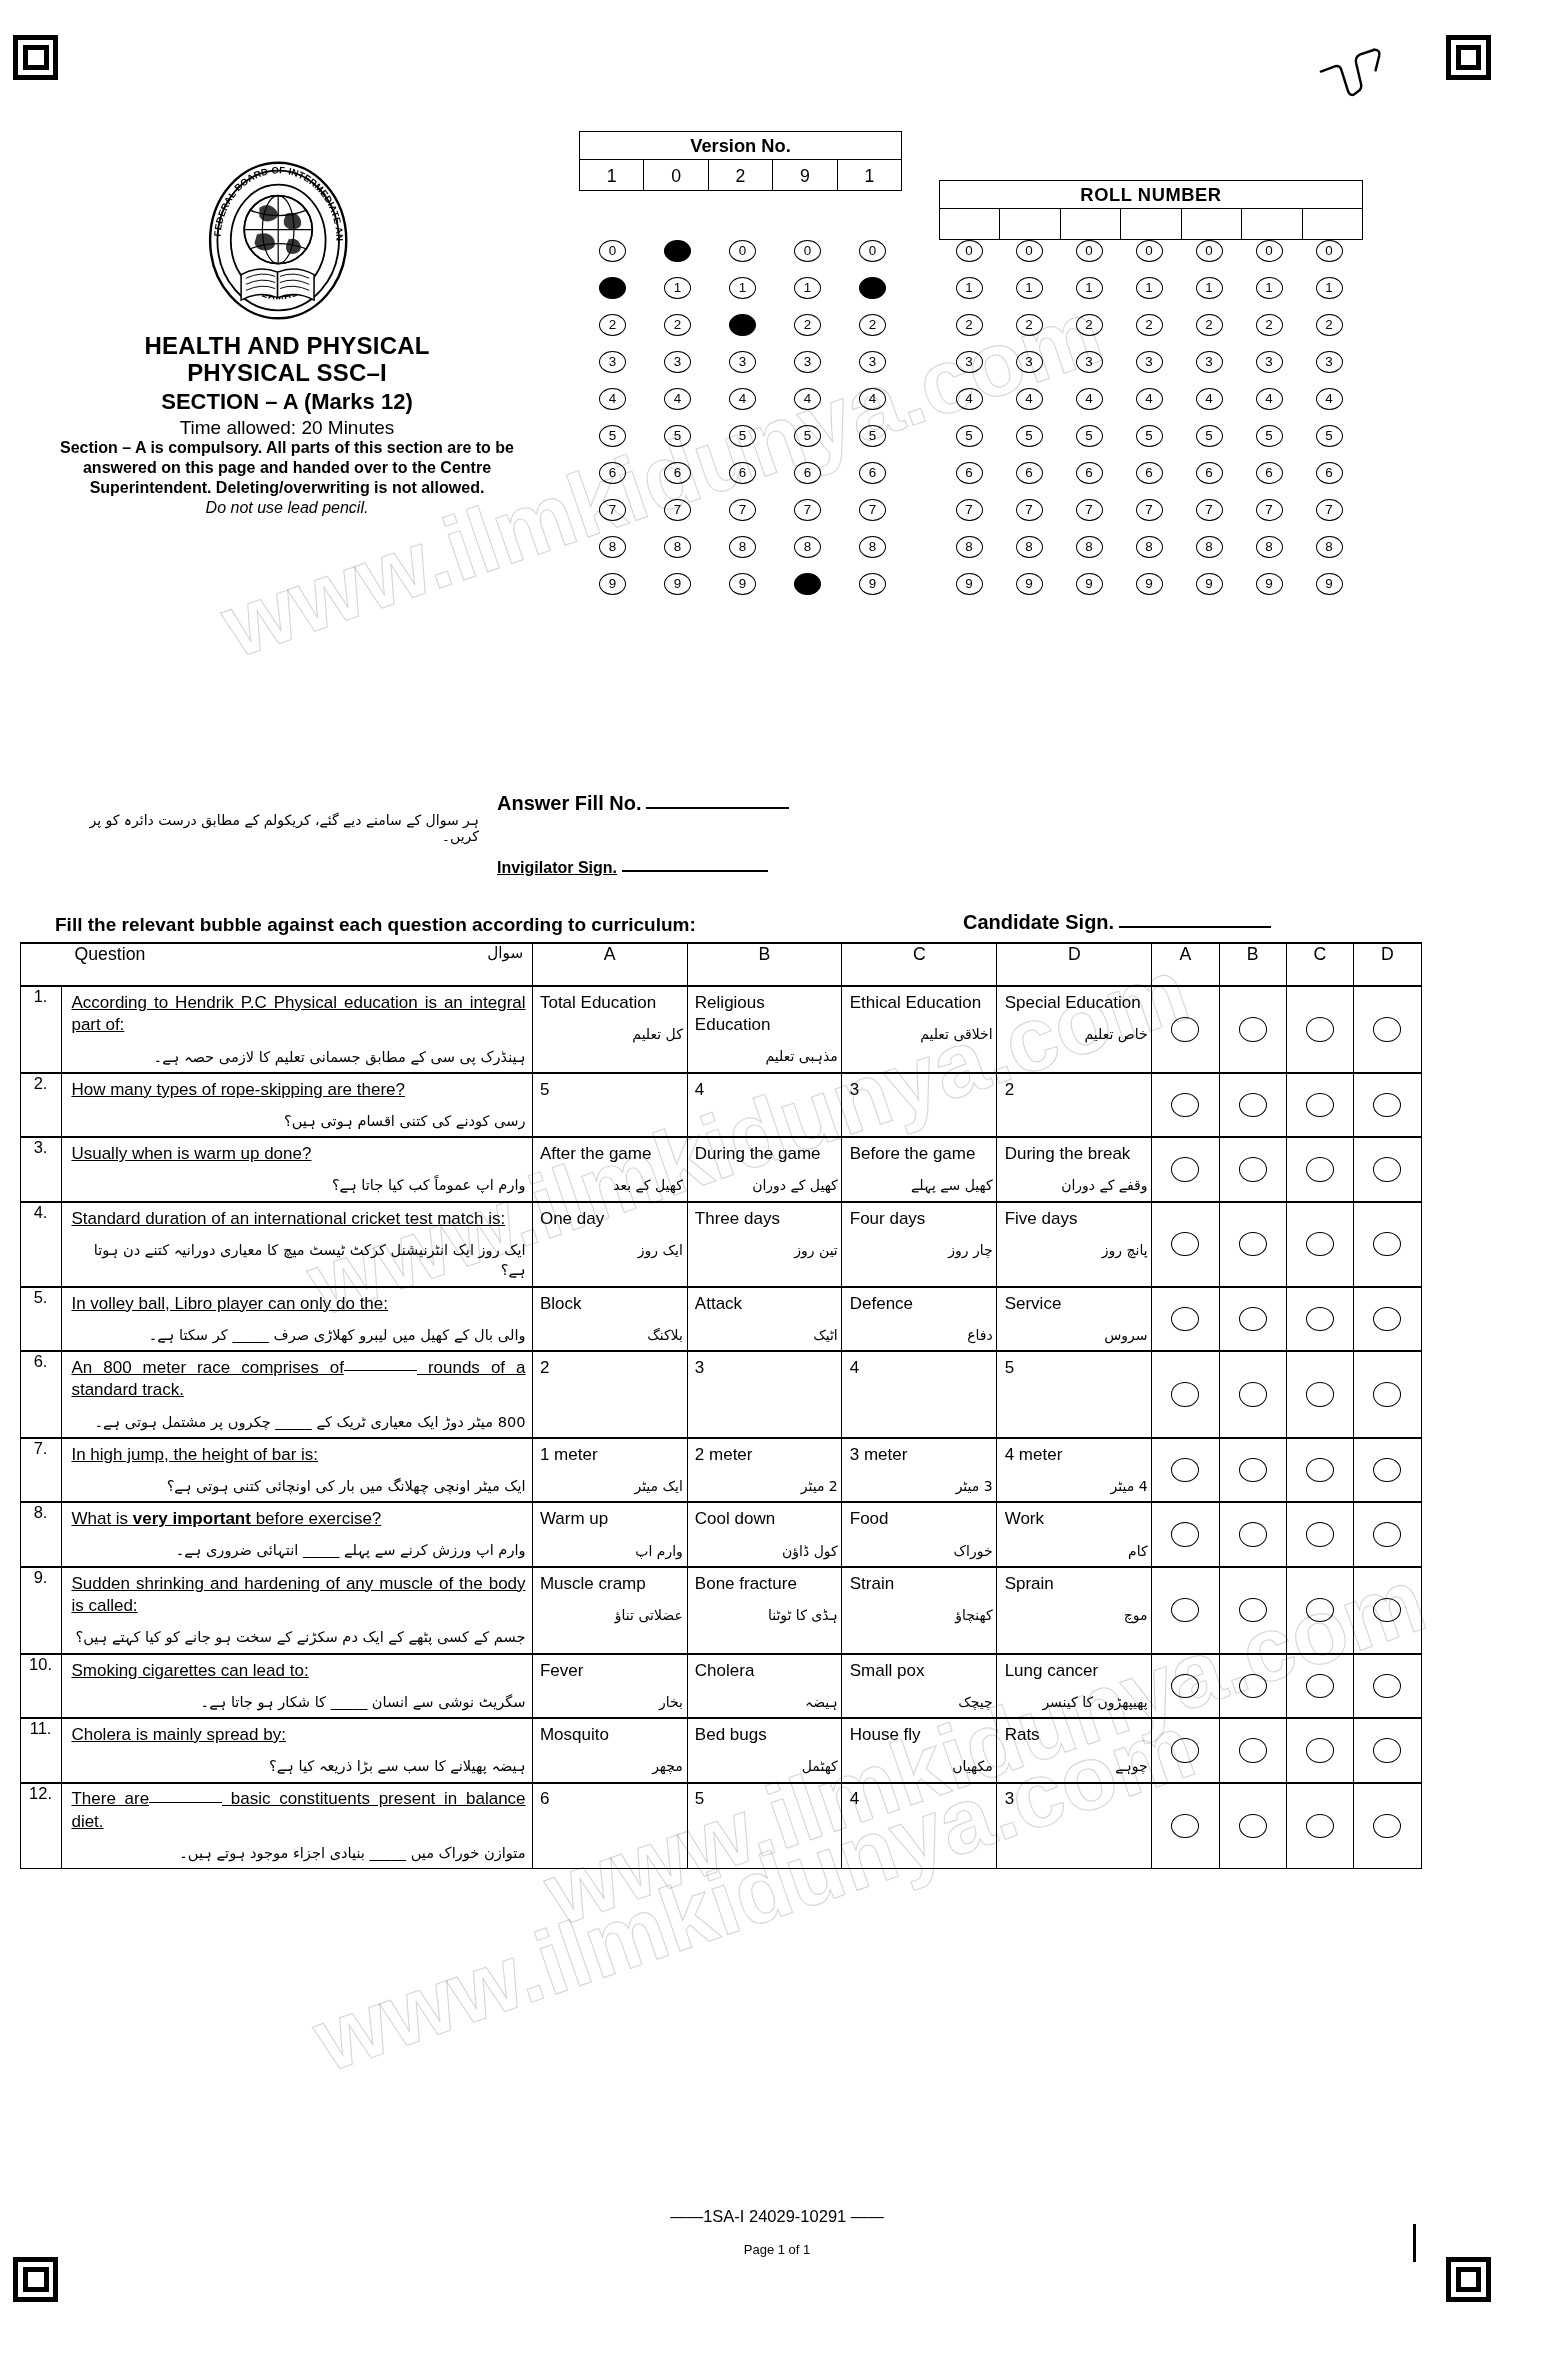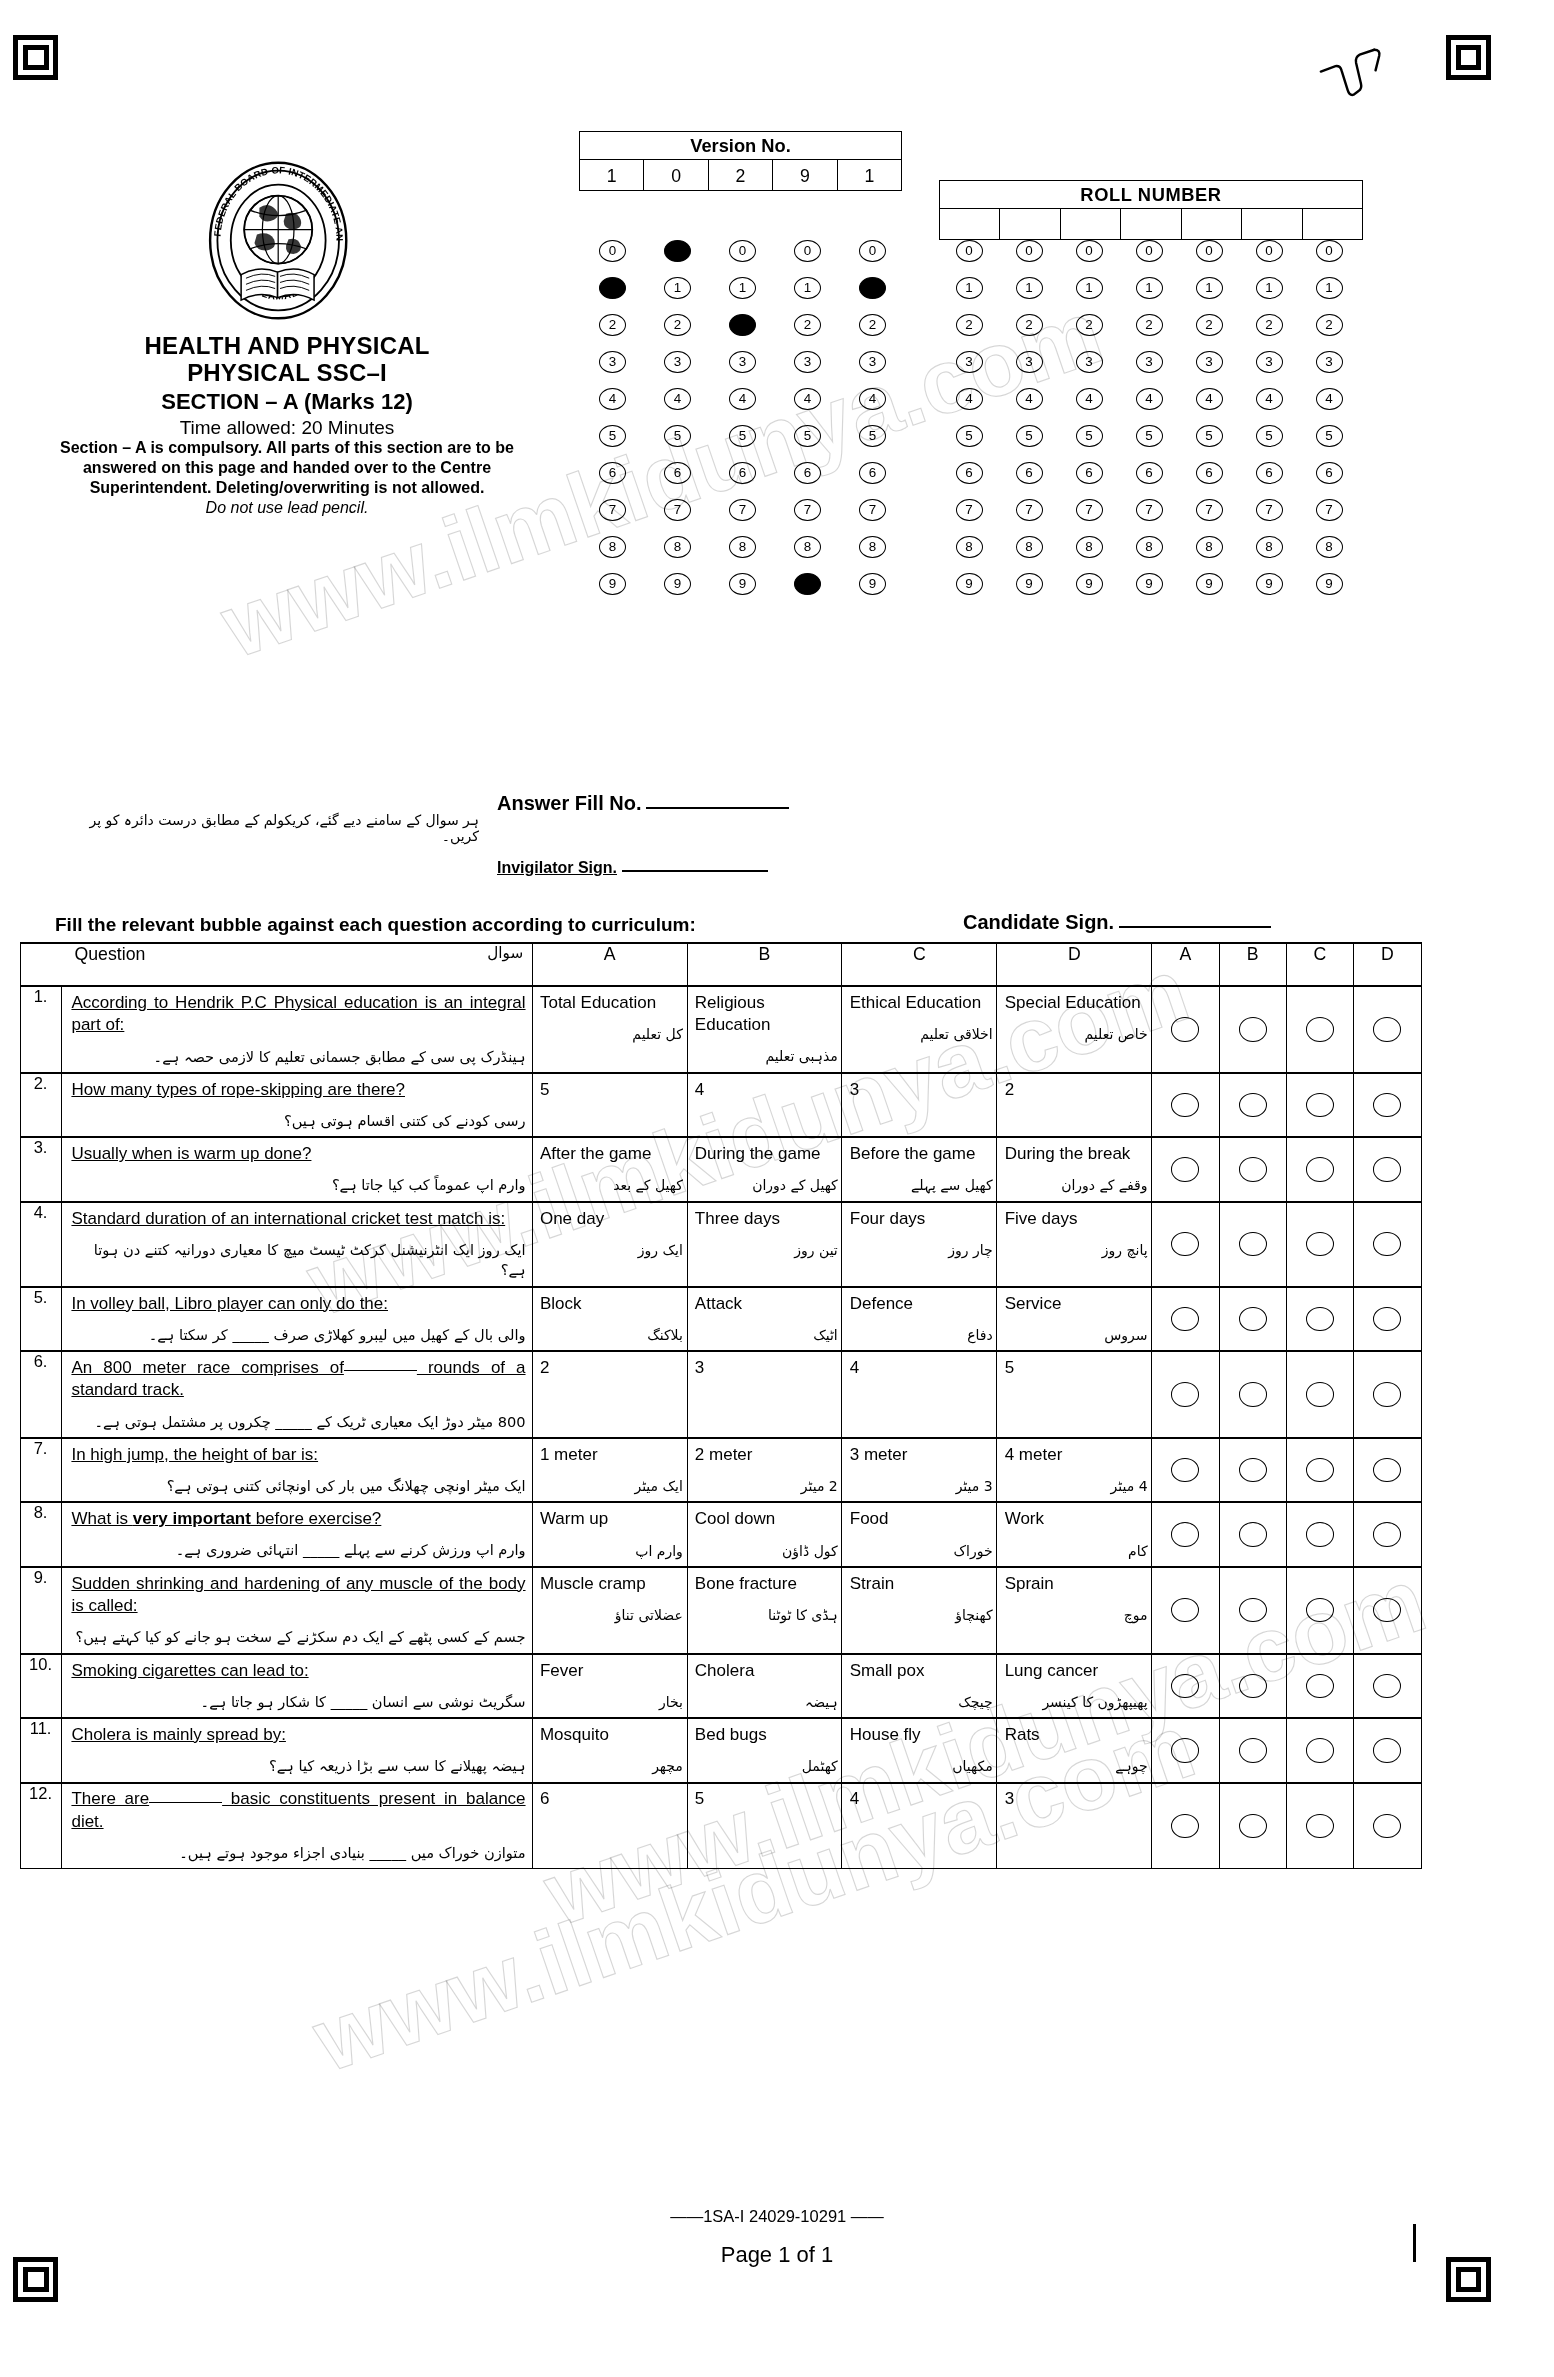--- a/index.html
+++ b/index.html
@@ -89,21 +89,21 @@
   .opt{width:144px;padding:4.9px 3.7px 4.9px 7.3px !important;border-left:1.8px dashed #000 !important;}
   .open{font-size:17px;line-height:1.3;}
   .opur{font-size:14px;direction:rtl;text-align:right;margin-top:12.2px;}
   .bcol{width:62px;text-align:center;vertical-align:middle !important;}
   .bcol .o{width:28px;height:24.4px;border:1.8px solid #000;border-radius:50%;margin:0 auto;box-sizing:border-box;}
   td.bcol.first{border-left:1.8px dashed #000 !important;}
   .blank{display:inline-block;width:73px;border-bottom:1.8px solid #000;vertical-align:1.8px;}
 
   
   .foot1{position:absolute;left:0;right:0;top:2207px;text-align:center;font-size:16.5px;}
-  .foot2{position:absolute;left:0;right:0;top:2242px;text-align:center;font-size:22px;}
+  .foot2{position:absolute;left:0;right:0;top:2242px;text-align:center;font-size:13px;}
   .tick{position:absolute;left:1413px;top:2224px;width:3px;height:38px;background:#000;}
 
   
   .wm{position:absolute;color:rgba(0,0,0,0.13);font-weight:bold;white-space:nowrap;
       transform:rotate(-19deg);pointer-events:none;
       -webkit-text-stroke:1.2px rgba(0,0,0,0.16);color:transparent;}
   .wm1{left:201px;top:427px;font-size:91px;}
   .wm2{left:287px;top:1085px;font-size:91px;}
   .wm3{left:524px;top:1695px;font-size:91px;}
   .wm4{left:293px;top:1841px;font-size:91px;}

